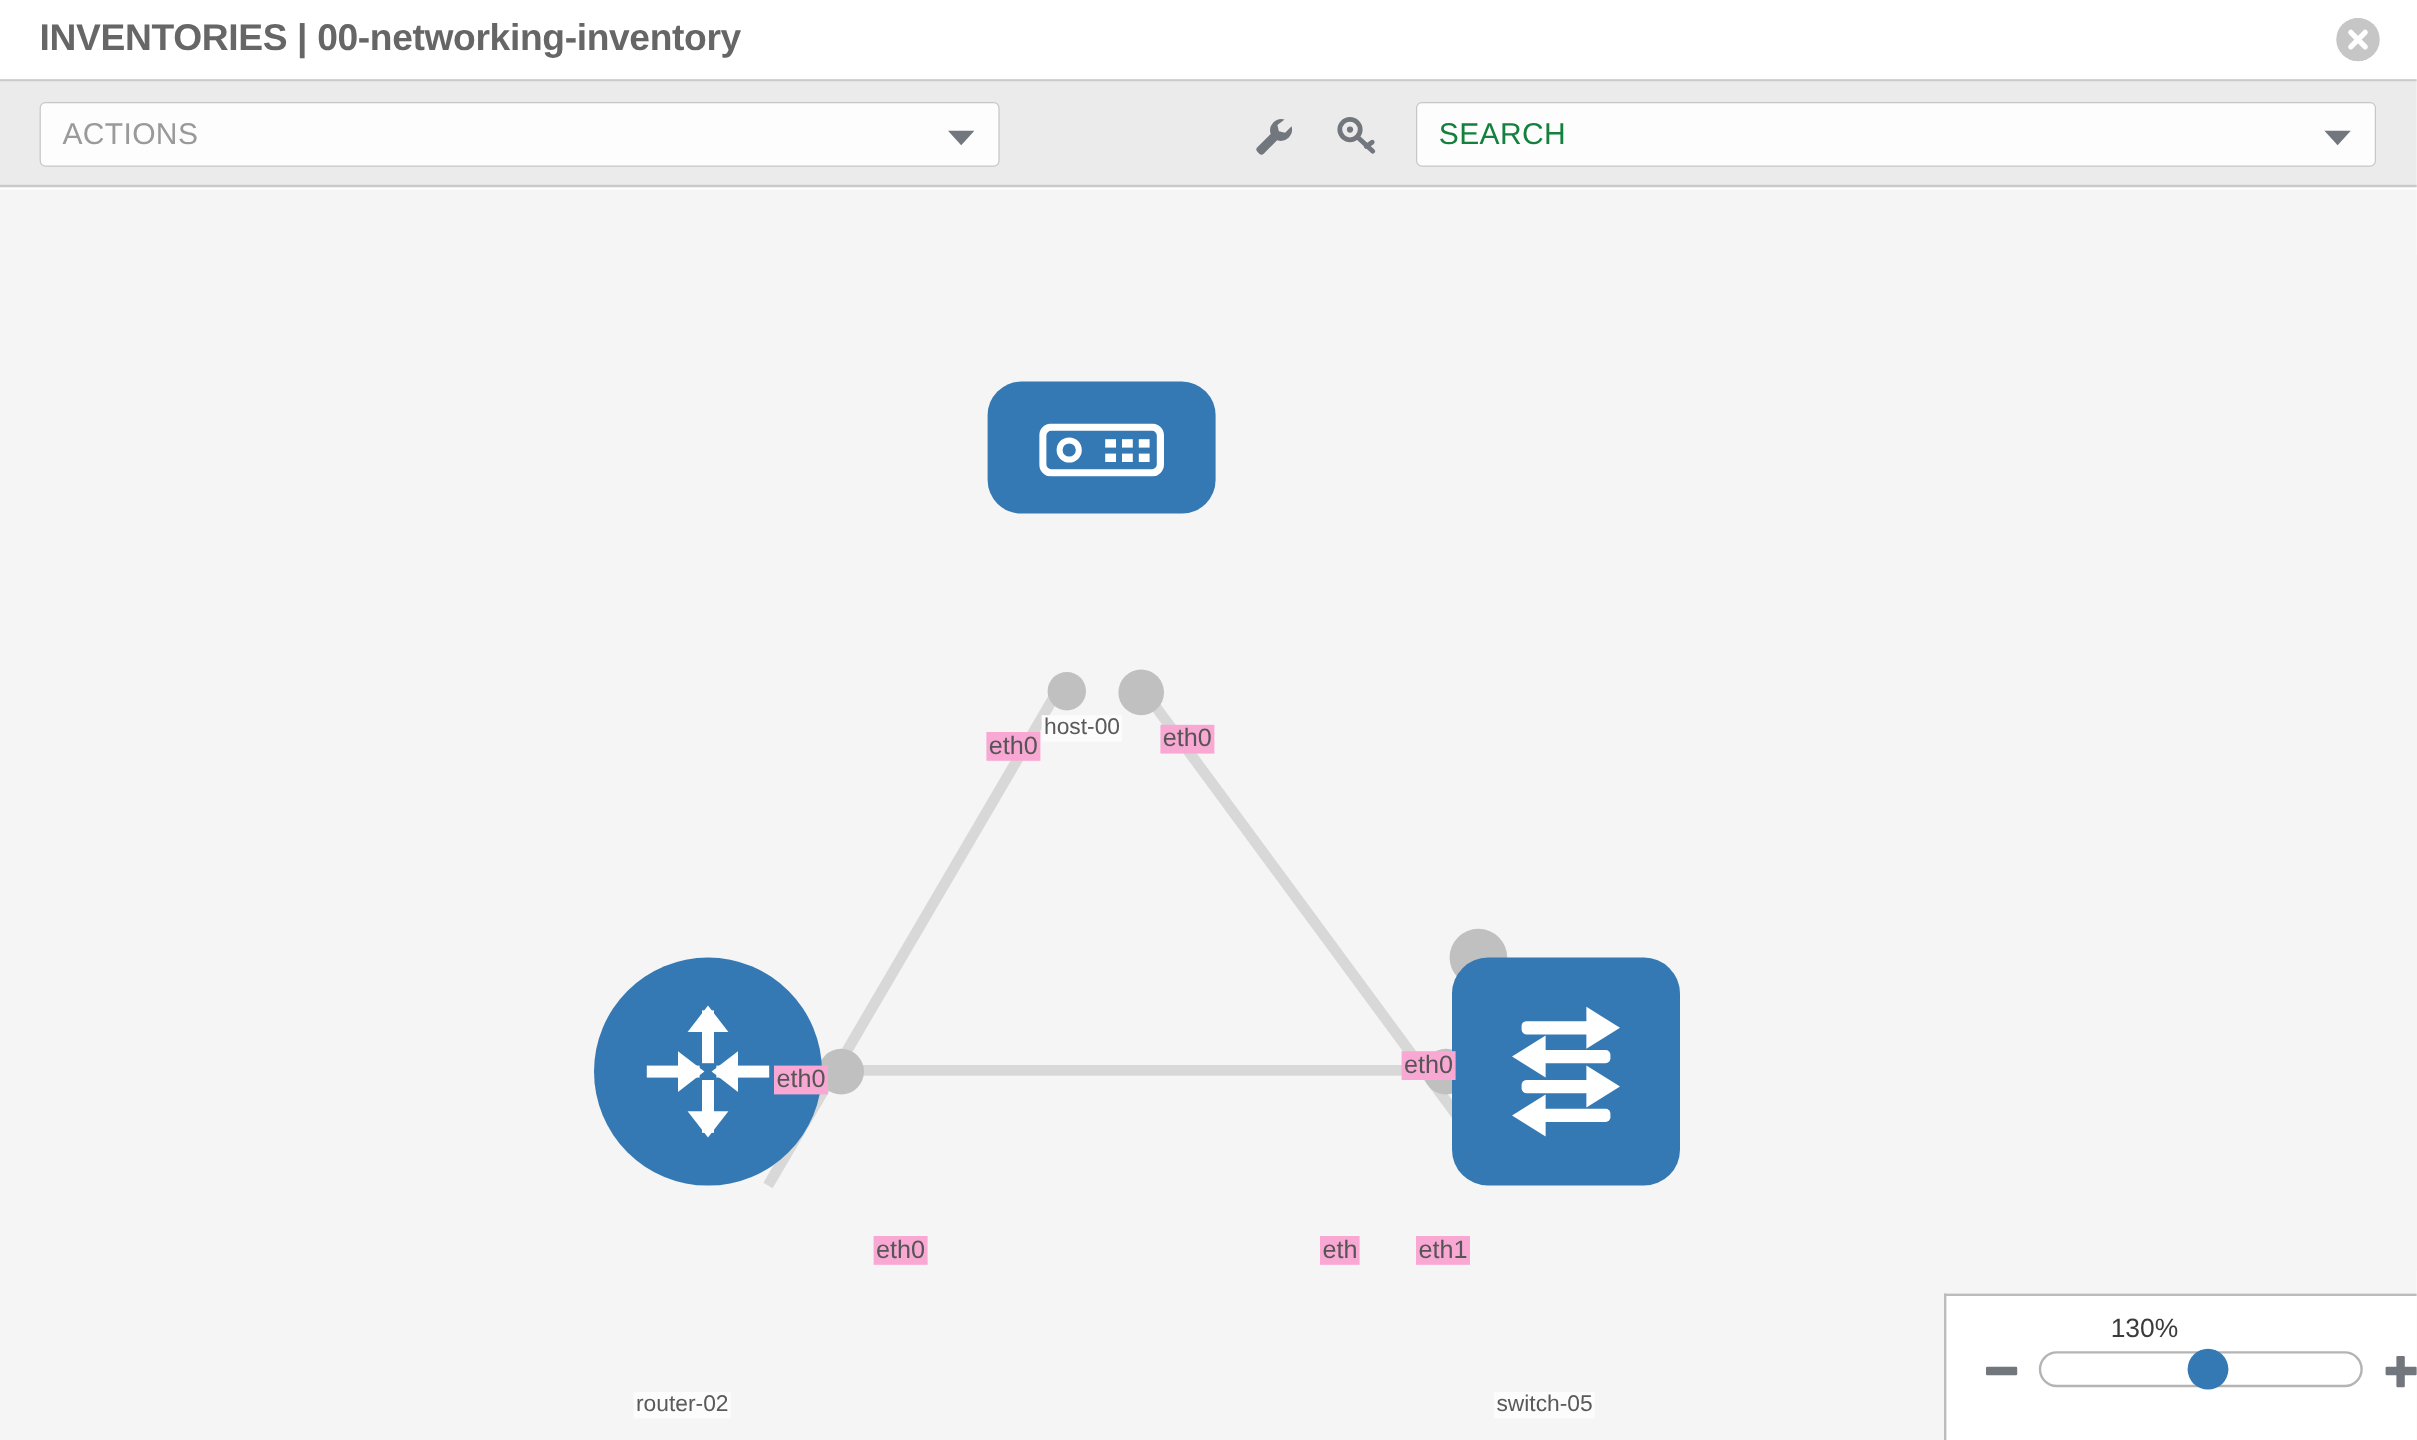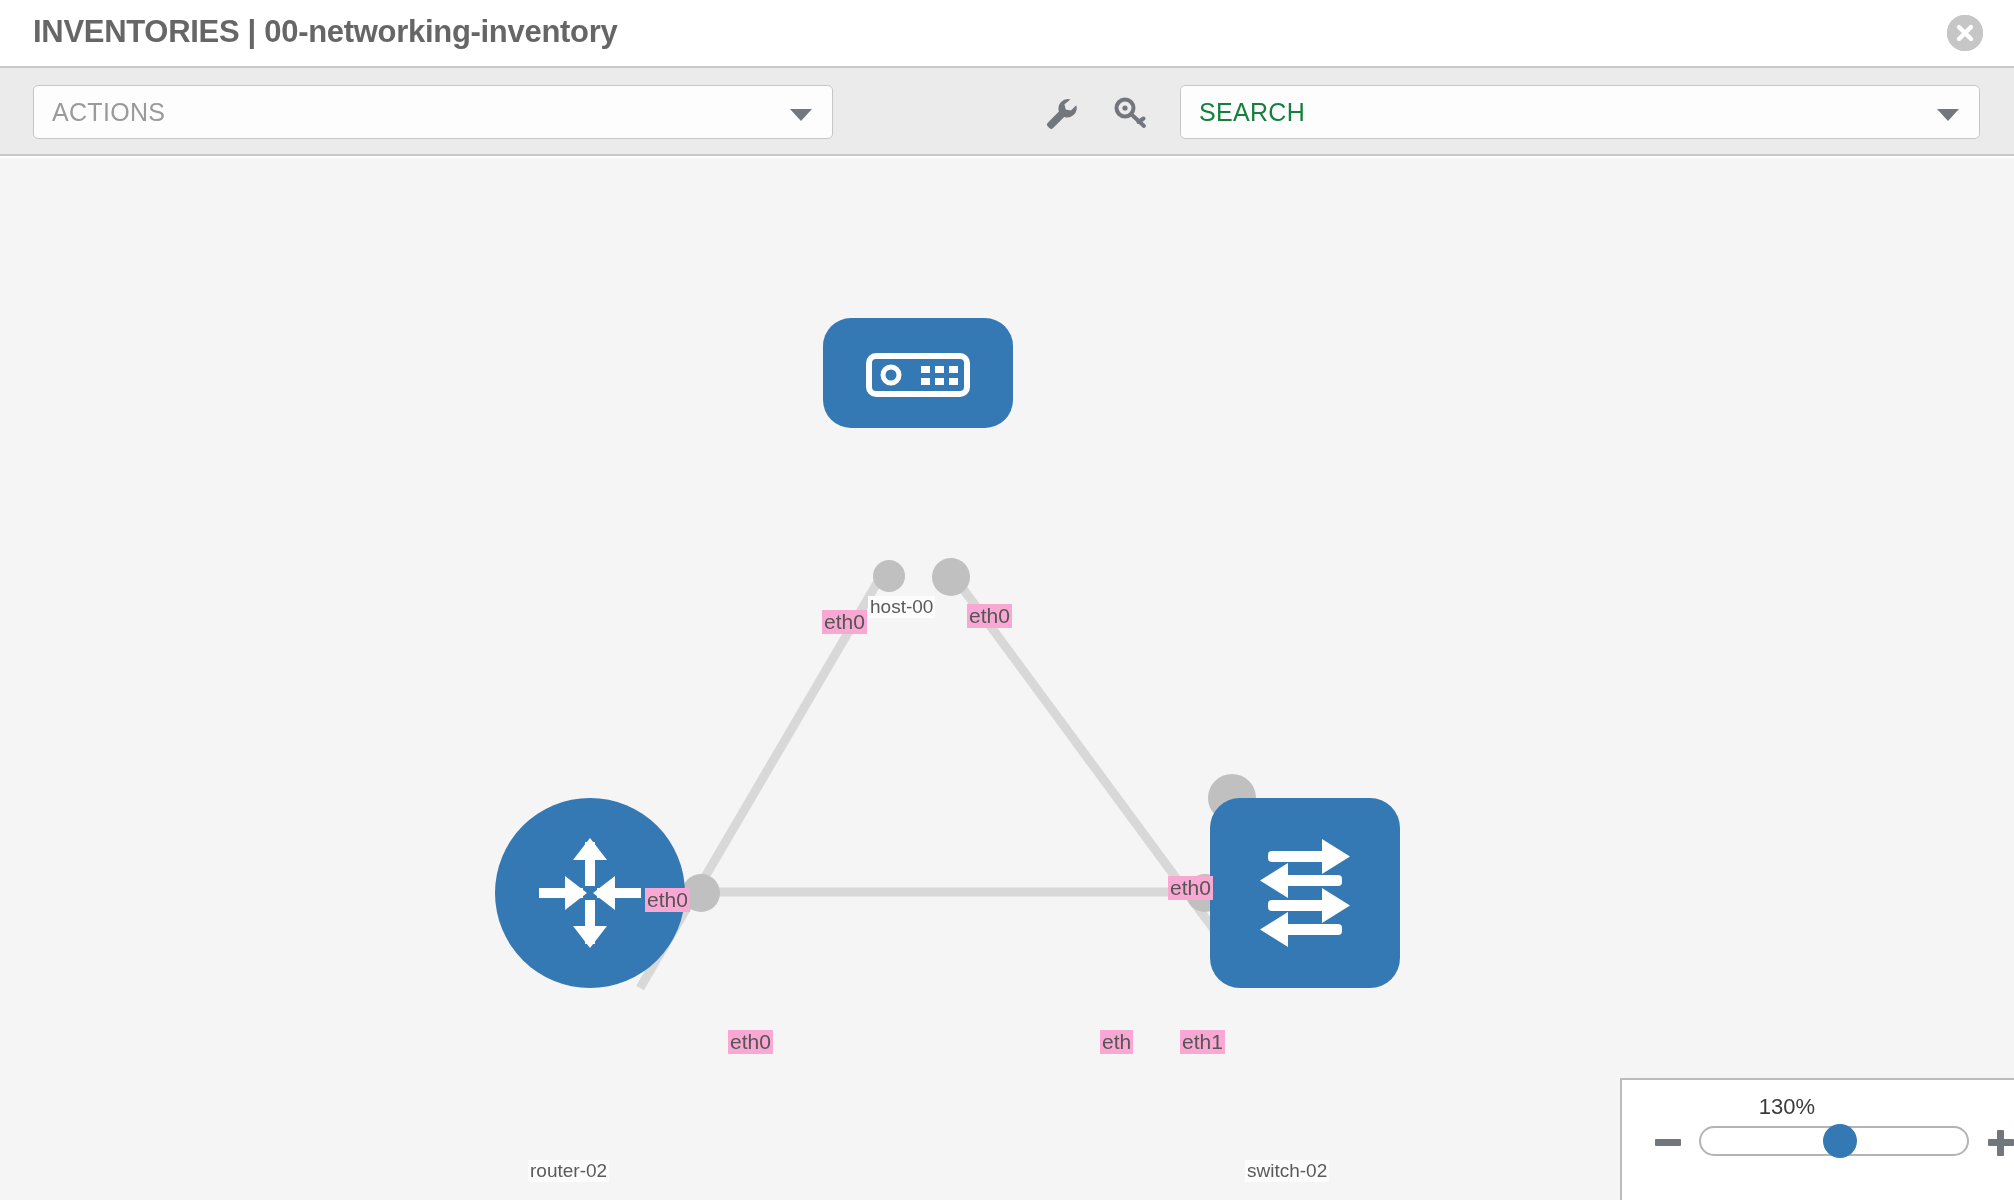--- a/index.html
+++ b/index.html
@@ -257,21 +257,21 @@
           <rect x="38" y="45" width="62" height="11" rx="4"></rect>
           <path d="M18 50.5 L46 68 L46 33 Z"></path>
 
           <rect x="26" y="70" width="62" height="11" rx="4"></rect>
           <path d="M108 75.5 L80 93 L80 58 Z"></path>
 
           <rect x="38" y="94" width="62" height="11" rx="4"></rect>
           <path d="M18 99.5 L46 117 L46 82 Z"></path>
         </g>
       </svg>
-      <div class="node-label" style="left:1245px; top:1002px;">switch-02</div>
+      <div class="node-label" style="left:1245px; top:1002px;">switch-05</div>
     </div>
 
     <div class="link-label" style="left:822px; top:452px;">eth0</div>
     <div class="link-label" style="left:967px; top:446px;">eth0</div>
 
     <div class="link-label" style="left:645px; top:730px;">eth0</div>
     <div class="link-label" style="left:1168px; top:718px;">eth0</div>
 
     <div class="link-label" style="left:728px; top:872px;">eth0</div>
     <div class="link-label" style="left:1100px; top:872px;">eth</div>

